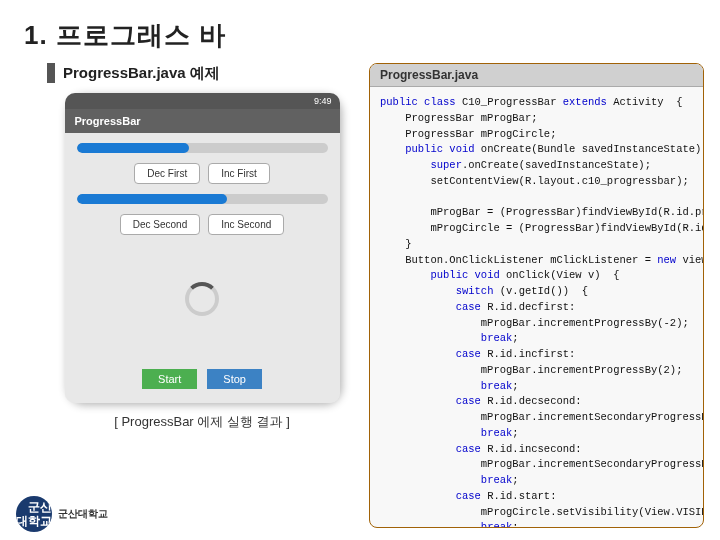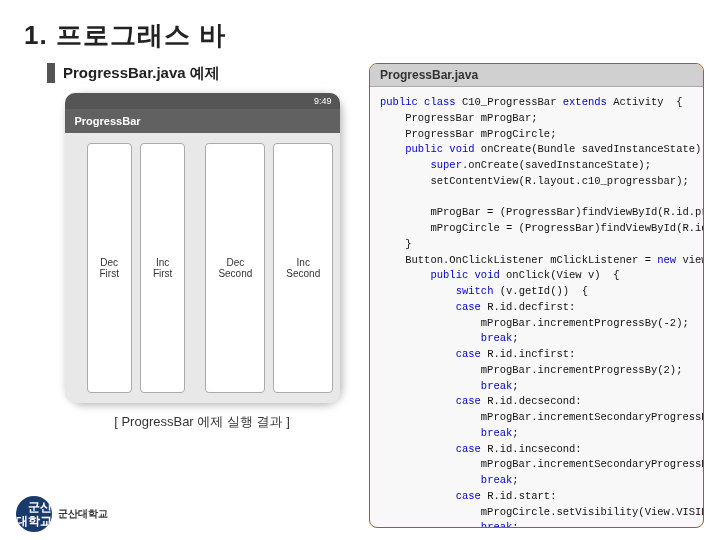--- a/index.html
+++ b/index.html
@@ -95,20 +95,21 @@
       padding: 5px 10px;
       height: 24px;
       display: flex;
       align-items: center;
     }
     .phone-body {
       flex: 1;
       background: #e8e8e8;
       padding: 10px 12px;
       display: flex;
+      flex-direction: column;
       gap: 10px;
     }
 
     .progress-row {
       display: flex;
       align-items: center;
       gap: 8px;
     }
     .progress-bar-container {
       flex: 1;

